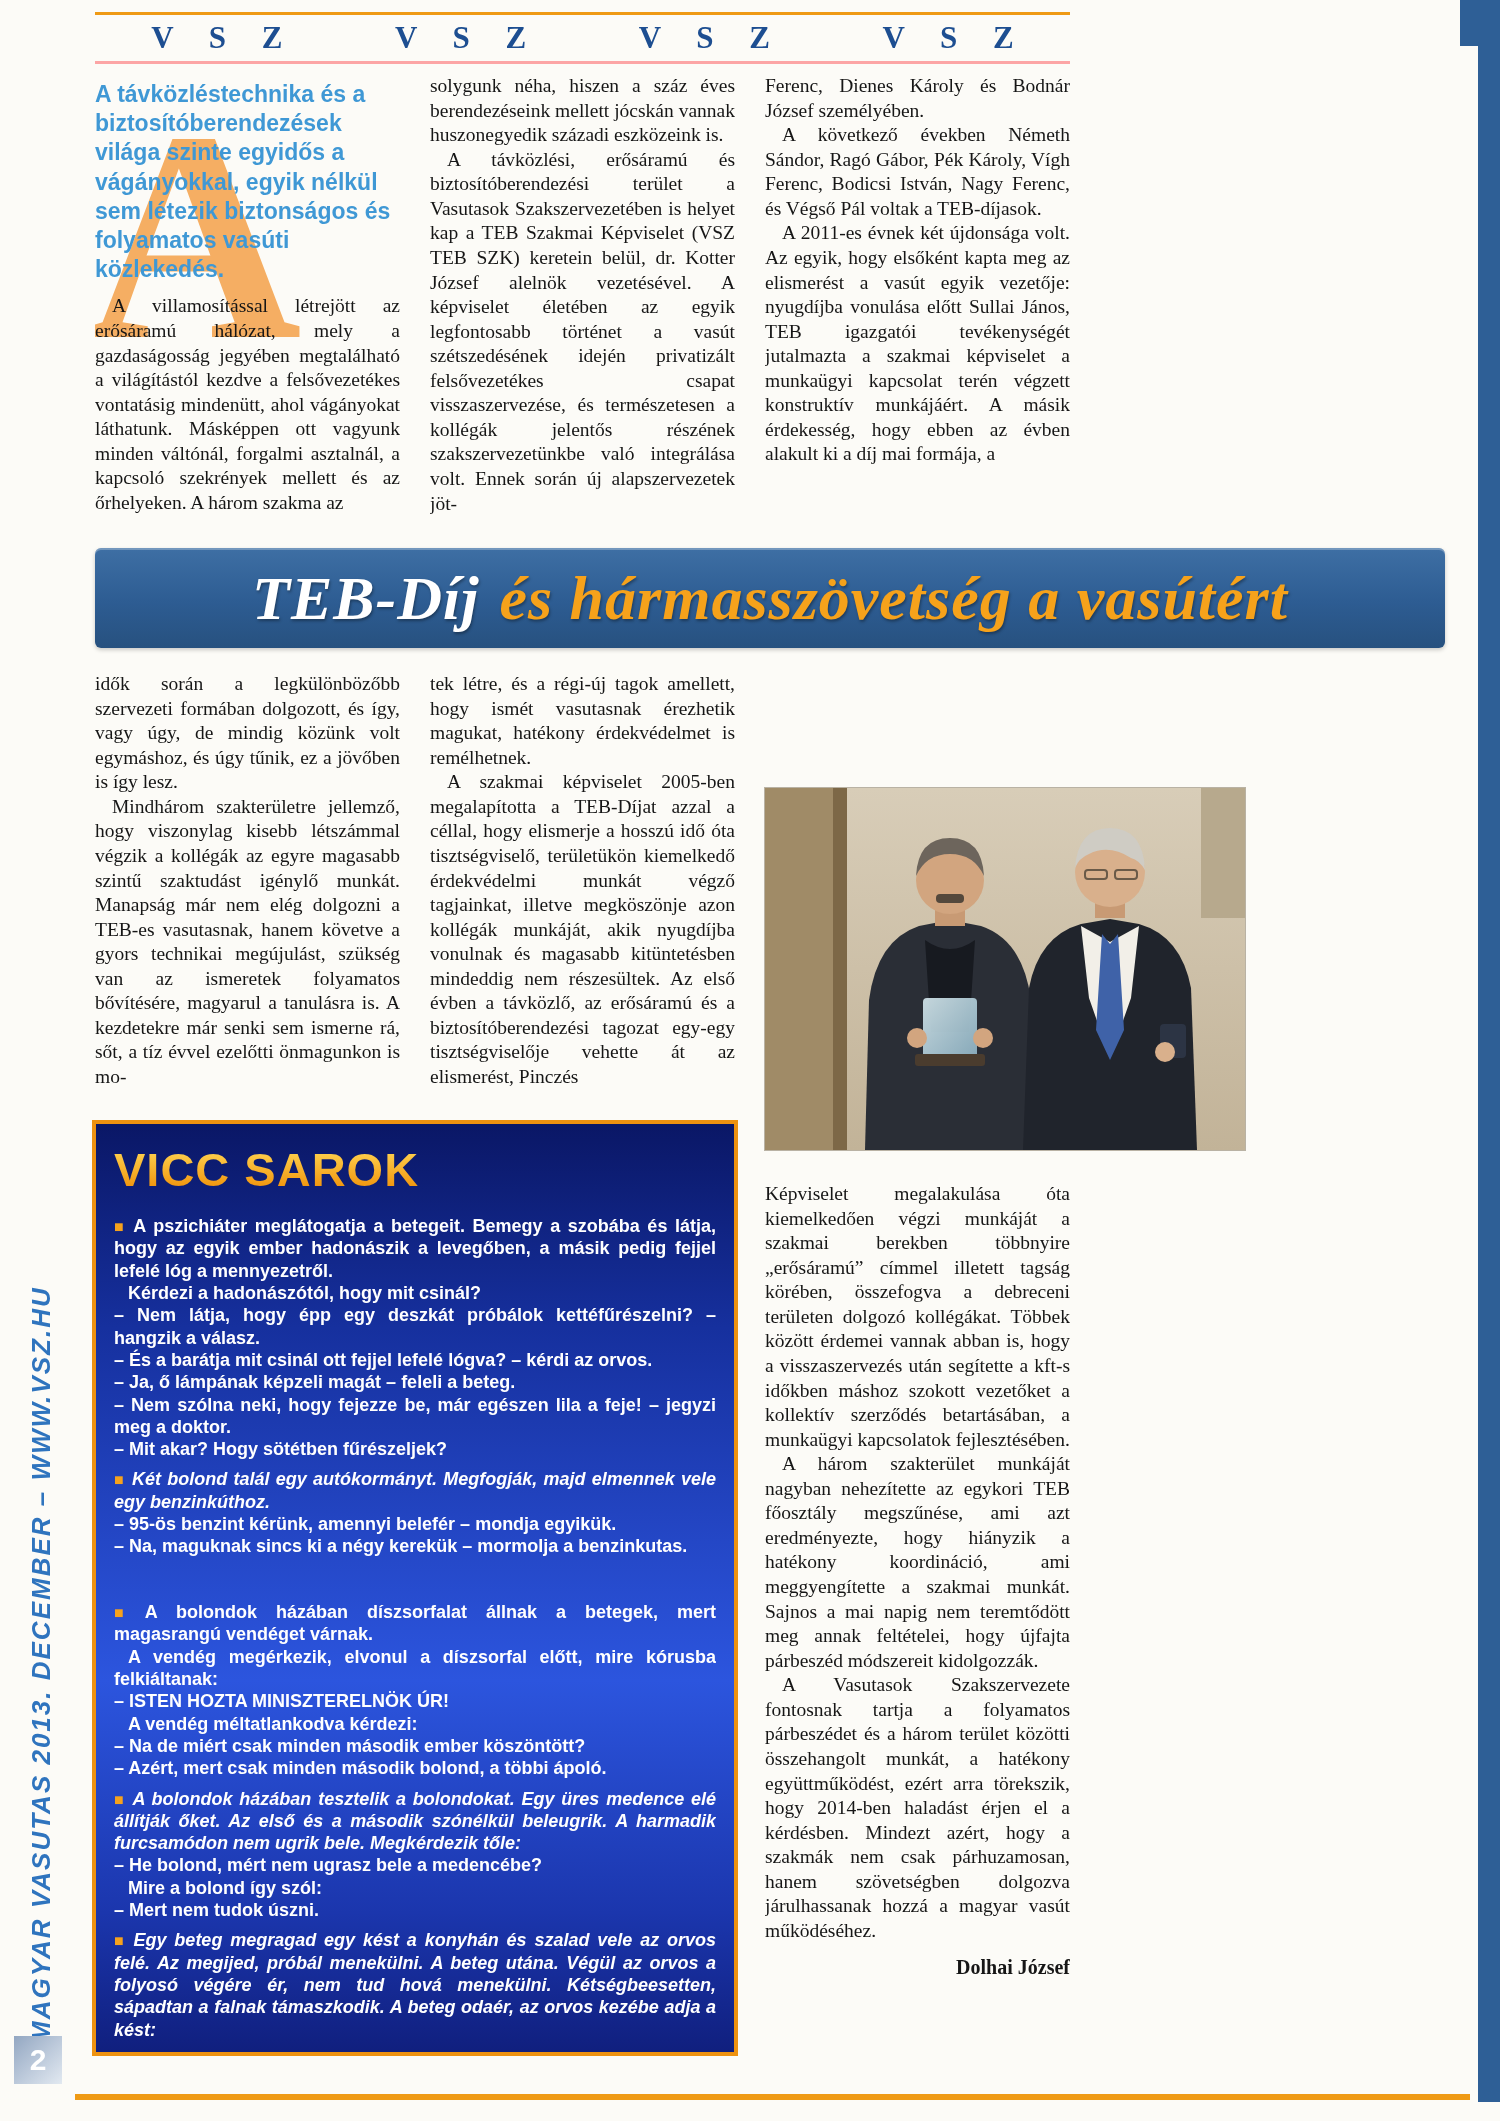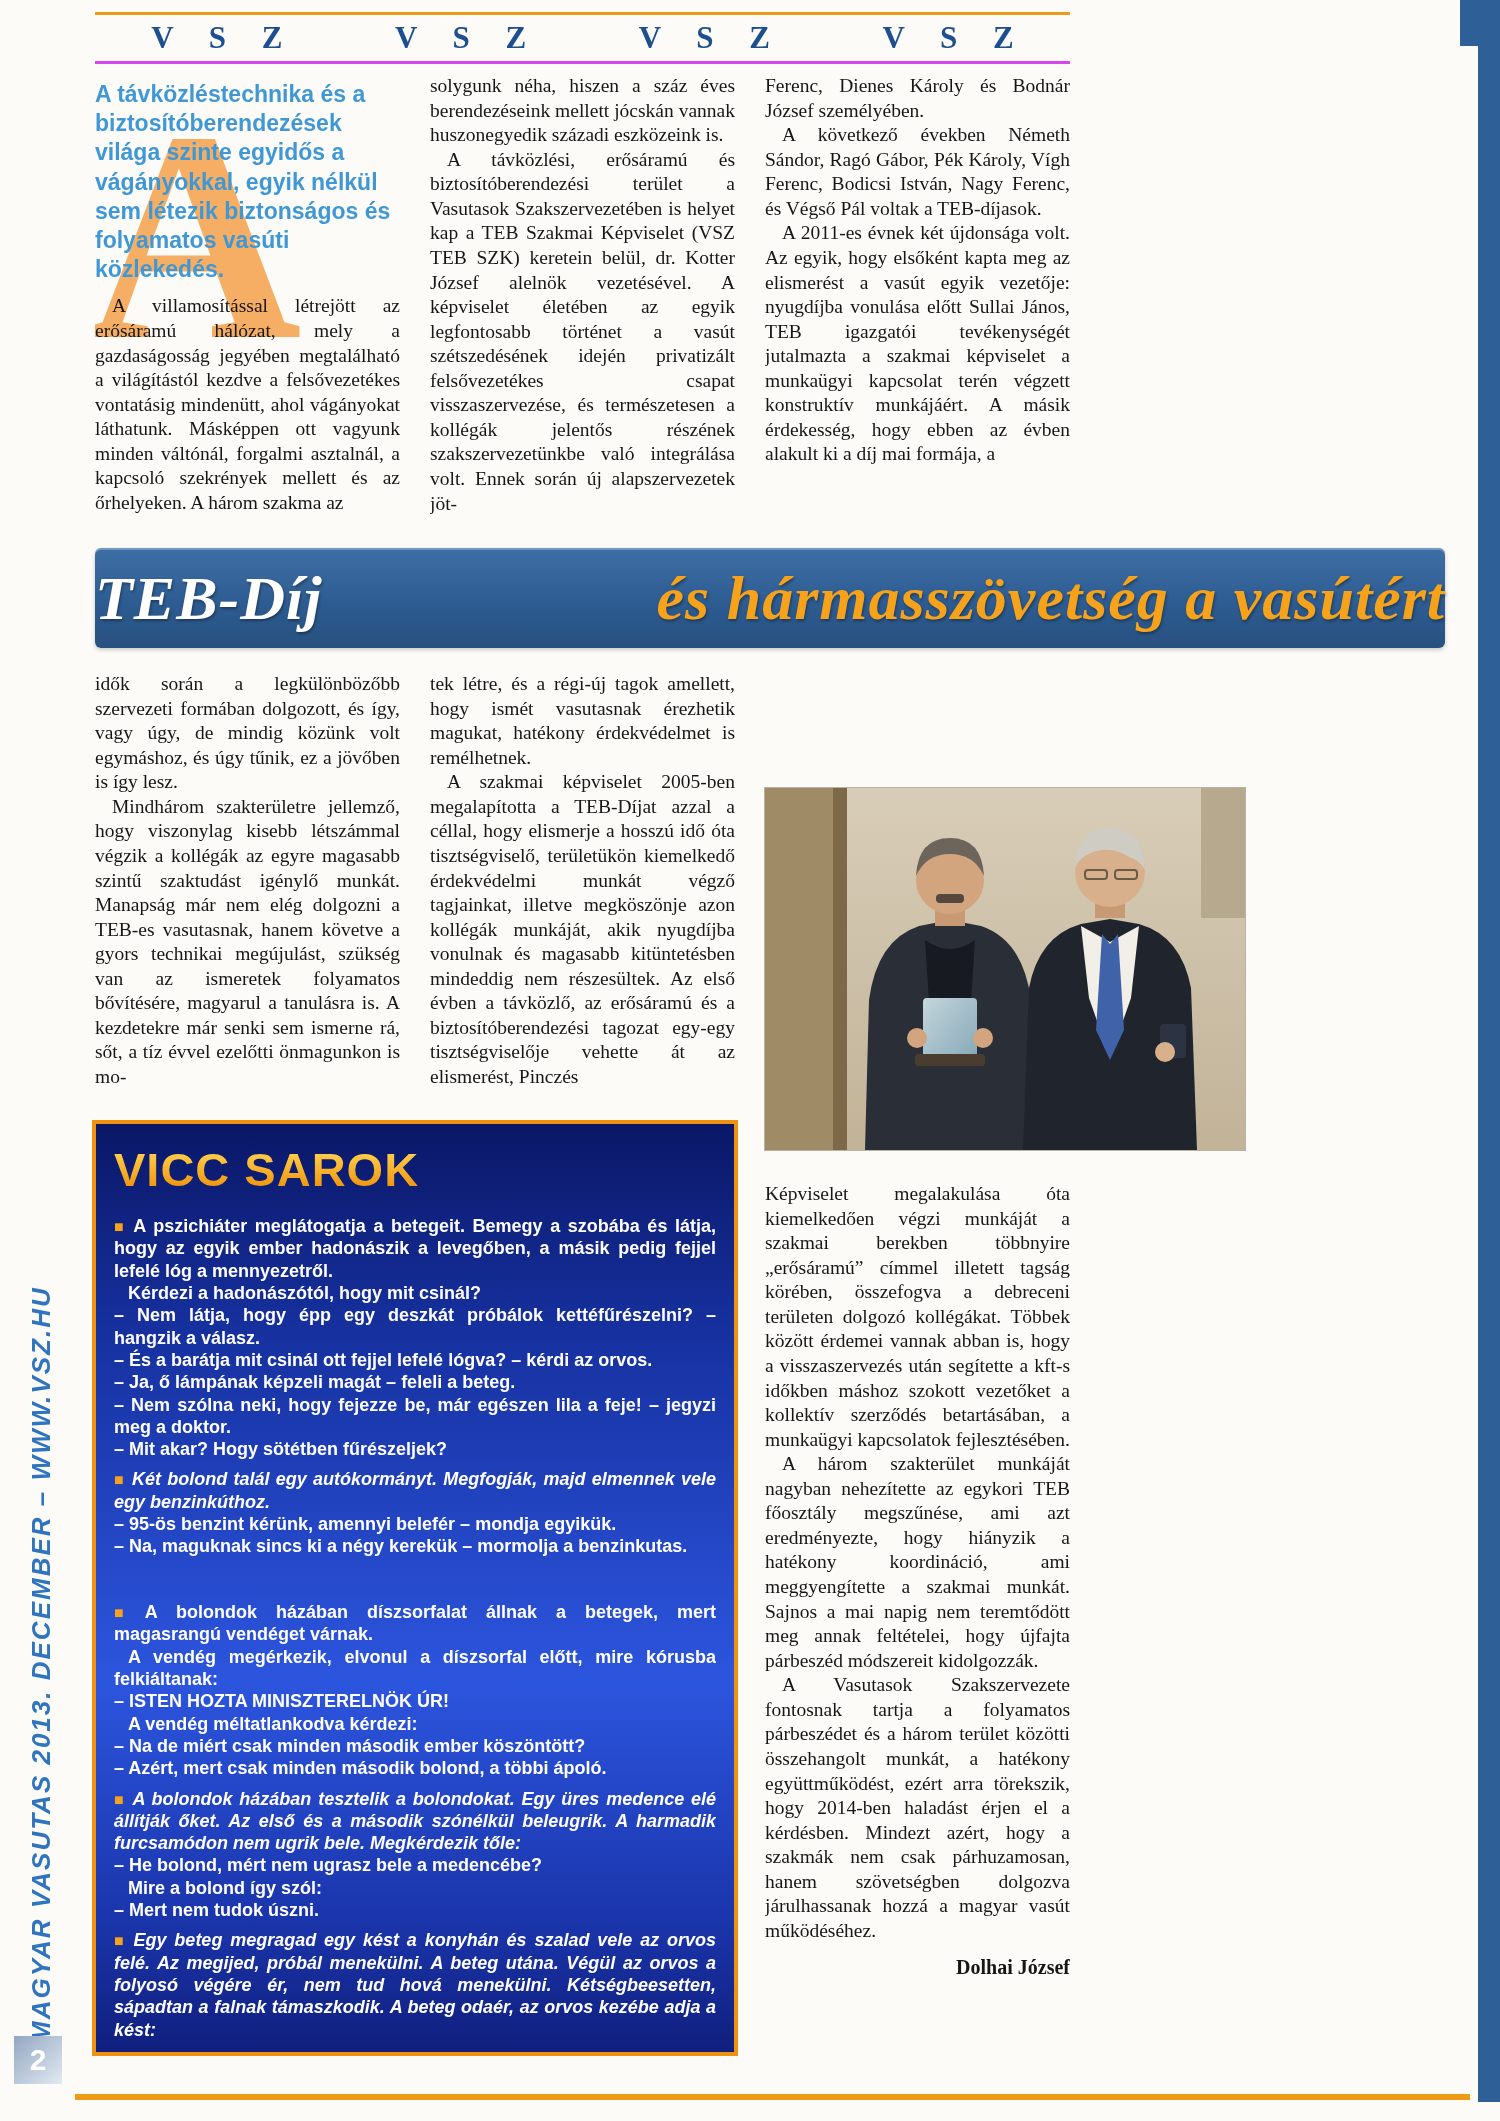--- a/index.html
+++ b/index.html
@@ -15,21 +15,21 @@
          transform:rotate(180deg);white-space:nowrap;
          font-family:"Liberation Sans",sans-serif;font-weight:bold;font-style:italic;
          font-size:26px;letter-spacing:2px;color:#2f74be;}
   .pnum{position:absolute;left:14px;top:2036px;width:48px;height:48px;
         background:linear-gradient(135deg,#93a7c2,#e2e9f1);
         color:#fff;font:bold 30px/48px "Liberation Sans",sans-serif;text-align:center;}
 
   
   .masthead{position:absolute;left:95px;top:12px;width:975px;height:46px;
             display:flex;justify-content:space-around;align-items:center;
-            border-top:3px solid #ef9a15;border-bottom:3px solid #d946ef;}
+            border-top:3px solid #ef9a15;border-bottom:3px solid #fca5a5;}
   .vsz{font-family:"Liberation Serif",serif;font-weight:bold;font-size:31px;
        color:#1d4e91;letter-spacing:14px;padding-left:14px;}
 
   
   .textcol{position:absolute;width:305px;color:#161616;text-align:justify;
            font-size:19.5px;line-height:1.26;overflow:hidden;}
   .para{margin:0;position:relative;z-index:2;}
   .para.ind{text-indent:17px;}
   .c1t{left:95px;top:74px;height:462px;}
   .c2t{left:430px;top:74px;height:462px;}
@@ -44,21 +44,21 @@
   .lead{position:relative;z-index:2;margin:6px 0 10px;text-align:left;
         font-family:"Liberation Sans",sans-serif;font-weight:bold;
         font-size:23px;line-height:1.27;color:#3f98d5;}
   .watermark{position:absolute;left:-10px;top:42px;z-index:1;
              font-family:"Liberation Serif",serif;font-weight:bold;
              font-size:300px;line-height:.8;color:#f49e43;opacity:.82;}
 
   
   .banner{position:absolute;left:95px;top:548px;width:1350px;height:100px;
           background:linear-gradient(180deg,#3e6fa4 0%,#2d5c92 55%,#27517f 100%);
-          border-radius:6px;display:flex;align-items:center;justify-content:space-between;gap:20px;
+          border-radius:6px;display:flex;align-items:center;justify-content:center;gap:20px;
           box-shadow:inset 0 2px 0 rgba(255,255,255,.28), 0 2px 4px rgba(0,0,0,.2);}
   .h1a,.h1b{font-family:"Liberation Serif",serif;font-weight:bold;font-style:italic;
             font-size:62px;letter-spacing:1px;text-shadow:1px 2px 3px rgba(0,0,0,.35);}
   .h1a{color:#ffffff;}
   .h1b{color:#f6a21b;}
 
   
   .photo-wrap{position:absolute;left:765px;top:788px;width:480px;height:362px;
               box-shadow:0 0 0 1px #b9b2a4;}
   .photo-wrap svg{display:block;width:100%;height:100%;}

